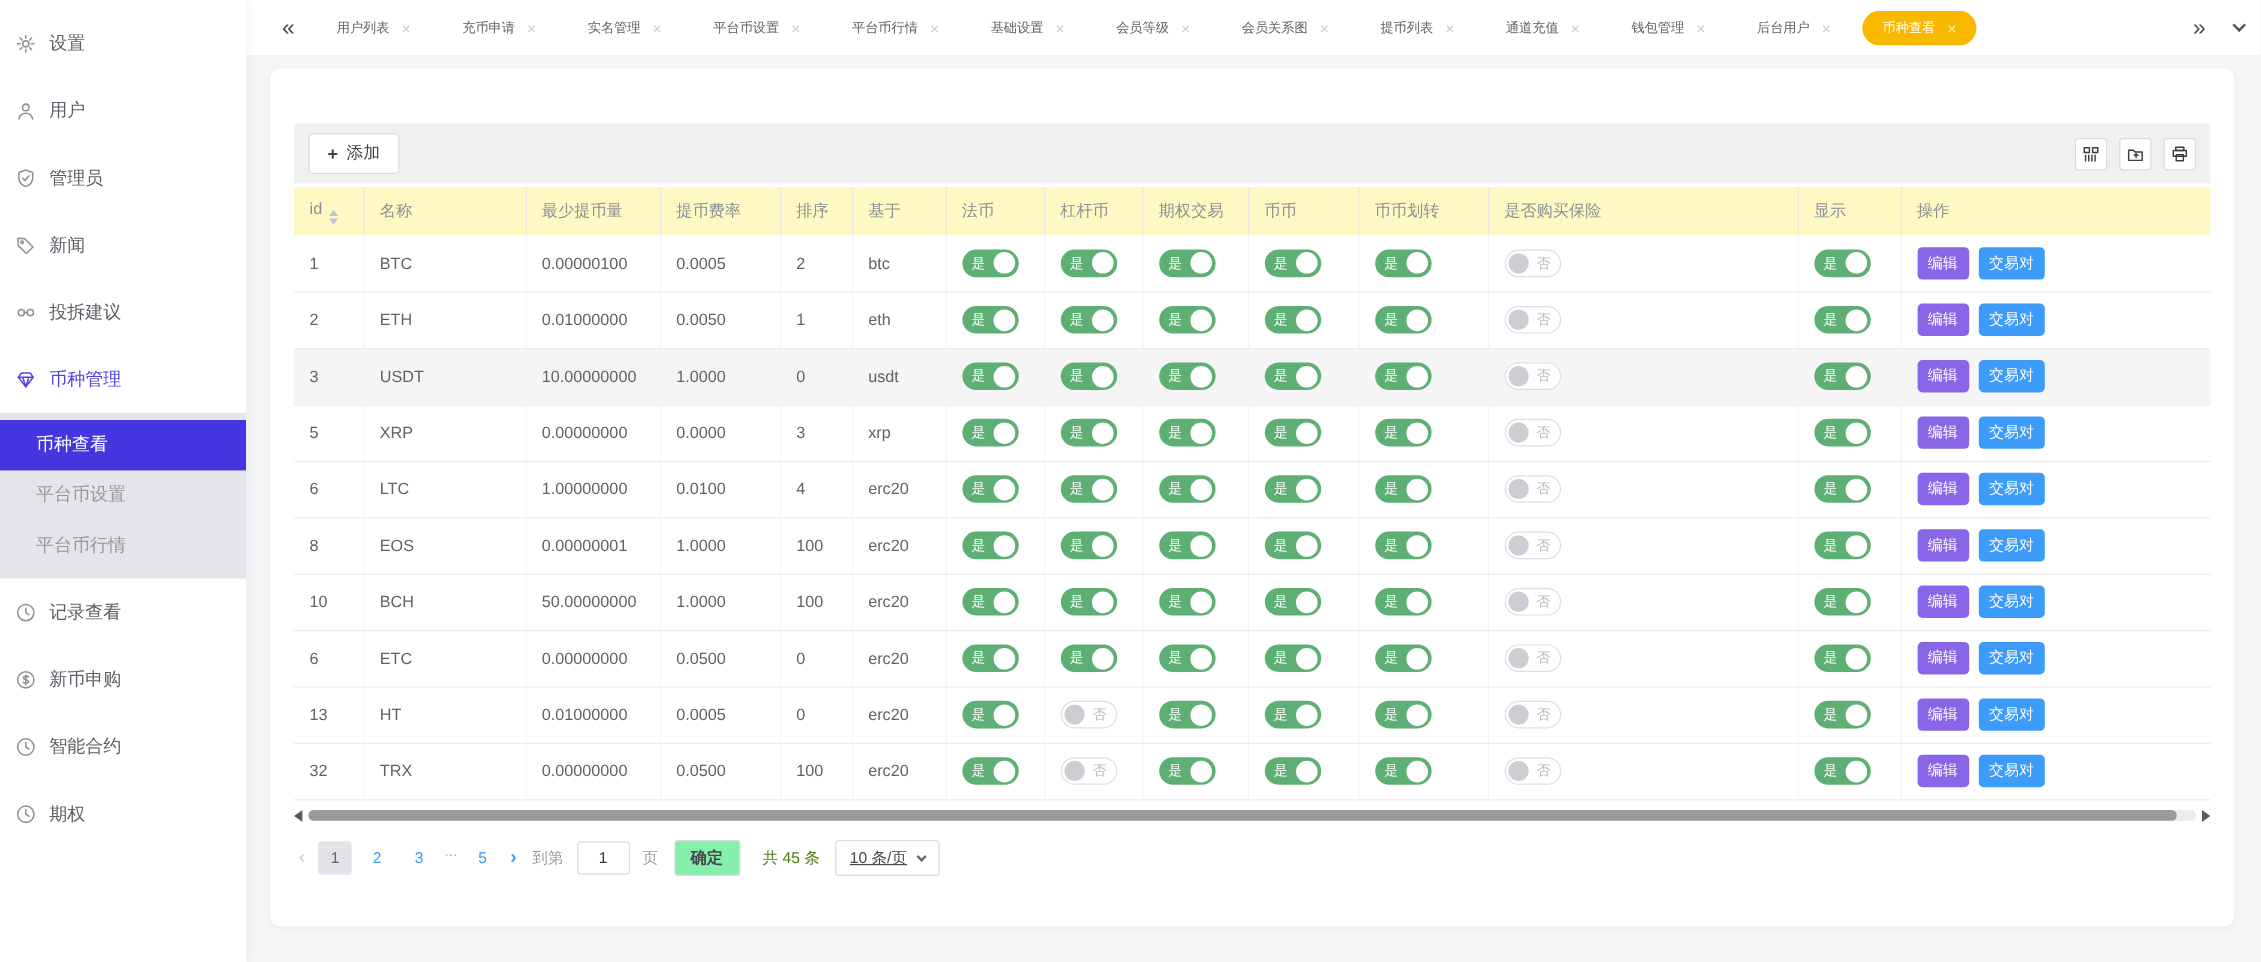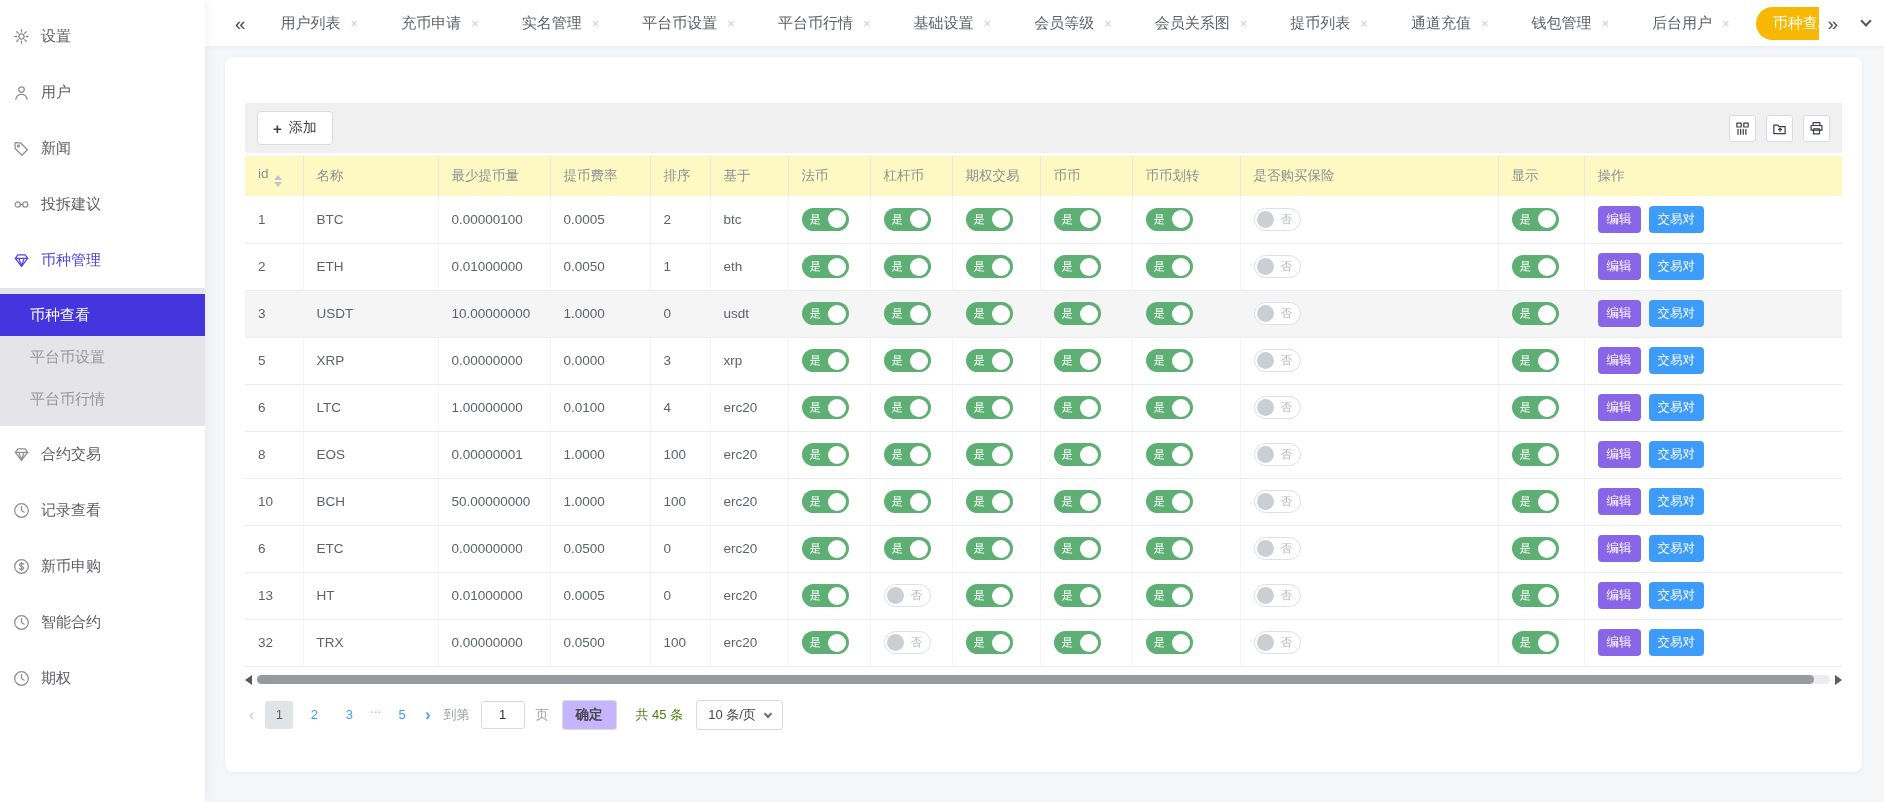--- a/index.html
+++ b/index.html
@@ -27,21 +27,21 @@
   .menu-item.active-parent svg{stroke:var(--accent-purple);}
   .submenu{background:#e4e4e9;padding:6px 0;}
   .submenu-item{height:42px;line-height:42px;padding-left:30px;font-size:15px;color:#97979d;cursor:pointer;}
   .submenu-item.active{background:var(--active-submenu-bg);color:#fff;}
   
   .topbar{position:absolute;left:205px;top:0;right:0;height:46px;background:#fff;
     display:flex;align-items:center;padding:0 14px 0 30px;box-shadow:0 1px 3px rgba(0,0,0,.05);z-index:4;}
   .tb-collapse{font-size:19px;color:#4c4d55;margin-right:18px;cursor:pointer;line-height:1;}
   .tabs{display:flex;align-items:center;flex:1;overflow:hidden;}
   .tab{display:flex;align-items:center;gap:10px;padding:7px 17px;margin-right:9px;cursor:pointer;white-space:nowrap;}
-  .tab-label{font-size:15px;color:#5f6169;}
+  .tab-label{font-size:11px;color:#5f6169;}
   .tab-close{font-size:13px;color:#c7cbd2;line-height:1;cursor:pointer;}
   .tab.active{background:var(--active-tab-bg);border-radius:17px;}
   .tab.active .tab-label{color:#fff;}
   .tab.active .tab-close{color:rgba(255,255,255,.78);}
   .tb-end{display:flex;align-items:center;gap:24px;margin-left:8px;}
   .tb-expand{font-size:19px;color:#4c4d55;cursor:pointer;line-height:1;}
   .chev-down{width:8px;height:8px;border-right:2px solid #55565c;border-bottom:2px solid #55565c;
     transform:rotate(45deg);display:inline-block;margin-top:-4px;cursor:pointer;}
   
   .main-card{position:absolute;left:225px;top:57px;width:1637px;height:715px;background:#fff;
@@ -92,25 +92,25 @@
   .pagination{display:flex;align-items:center;margin-top:13px;font-size:13px;color:#5f6266;gap:7px;padding-left:4px;}
   .pg-prev{color:#c6c9cf;font-size:16px;margin-right:4px;cursor:default;}
   .pg-num{min-width:28px;height:28px;line-height:28px;text-align:center;border-radius:3px;
     color:var(--link-blue);cursor:pointer;padding:0 4px;}
   .pg-num.current{background:#e2e3e6;color:#5f6266;}
   .pg-dots{color:#b2b5ba;cursor:default;}
   .pg-next{color:var(--link-blue);font-size:16px;font-weight:bold;margin:0 6px 0 2px;cursor:pointer;}
   .pg-text{color:#9a9da3;}
   .pg-input{width:44px;height:28px;border:1px solid #d8dbe0;border-radius:3px;text-align:center;
     font-size:13px;color:#333;margin:0 4px;font-family:inherit;}
-  .pg-confirm{height:30px;padding:0 13px;border:1px solid #d8dbe0;border-radius:3px;background:#c4b5fd;
+  .pg-confirm{height:30px;padding:0 13px;border:1px solid #d8dbe0;border-radius:3px;background:#86efac;
     font-weight:bold;color:#45474d;font-size:13.5px;margin:0 6px;cursor:pointer;font-family:inherit;}
   .pg-total{color:#4d7c0f;margin:0 6px;}
   .pg-size{height:30px;border:1px solid #d8dbe0;border-radius:3px;background:#fff;display:inline-flex;
-    align-items:center;gap:9px;padding:0 11px;color:#45474d;cursor:pointer;}
+    align-items:center;gap:9px;padding:0 11px;color:#45474d;cursor:pointer;text-decoration:underline;}
   .pg-size .chev-down{width:6px;height:6px;border-color:#6b6c72;margin-top:-2px;}
 </style>
 </head>
 <body>
 
 <div class="sidebar">
   <div>
       <div class="menu-item">
         <svg viewBox="0 0 16 16" width="17" height="17" fill="none" stroke="currentColor" stroke-width="1.2" stroke-linecap="round" stroke-linejoin="round">
           <circle cx="8" cy="8" r="2.4"></circle>
@@ -120,20 +120,27 @@
       </div>
       <div class="menu-item">
         <svg viewBox="0 0 16 16" width="17" height="17" fill="none" stroke="currentColor" stroke-width="1.2" stroke-linecap="round" stroke-linejoin="round">
           <circle cx="8" cy="5.2" r="2.6"></circle>
           <path d="M2.6 14.2c.8-3 2.7-4.5 5.4-4.5s4.6 1.5 5.4 4.5"></path>
         </svg>
         <span class="mi-label">用户</span>
       </div>
       <div class="menu-item">
         <svg viewBox="0 0 16 16" width="17" height="17" fill="none" stroke="currentColor" stroke-width="1.2" stroke-linecap="round" stroke-linejoin="round">
+          <path d="M8 1.6l5.4 1.9v4.1c0 3.4-2.3 5.8-5.4 6.8-3.1-1-5.4-3.4-5.4-6.8V3.5z"></path>
+          <path d="M5.6 8l1.7 1.7 3.2-3.5"></path>
+        </svg>
+        <span class="mi-label">管理员</span>
+      </div>
+      <div class="menu-item">
+        <svg viewBox="0 0 16 16" width="17" height="17" fill="none" stroke="currentColor" stroke-width="1.2" stroke-linecap="round" stroke-linejoin="round">
           <path d="M1.9 2.4l5.3.4 6.4 6.4-5.2 5.2-6.4-6.4z"></path>
           <circle cx="5.1" cy="5.6" r="1"></circle>
         </svg>
         <span class="mi-label">新闻</span>
       </div>
       <div class="menu-item">
         <svg viewBox="0 0 16 16" width="17" height="17" fill="none" stroke="currentColor" stroke-width="1.2" stroke-linecap="round" stroke-linejoin="round">
           <circle cx="4.5" cy="8" r="2.5"></circle>
           <circle cx="11.5" cy="8" r="2.5"></circle>
           <path d="M6.6 8h2.8"></path>
@@ -144,27 +151,20 @@
         <svg viewBox="0 0 16 16" width="17" height="17" fill="none" stroke="currentColor" stroke-width="1.2" stroke-linecap="round" stroke-linejoin="round">
           <path d="M4.6 2.6h6.8L13.8 6 8 13.4 2.2 6z"></path>
           <path d="M2.2 6h11.6M8 13.4L5.6 6M8 13.4L10.4 6"></path>
         </svg>
         <span class="mi-label">币种管理</span>
       </div>
       <div class="submenu">
         <div class="submenu-item active">币种查看</div>
         <div class="submenu-item">平台币设置</div>
         <div class="submenu-item">平台币行情</div>
-      </div>
-      <div class="menu-item">
-        <svg viewBox="0 0 16 16" width="17" height="17" fill="none" stroke="currentColor" stroke-width="1.2" stroke-linecap="round" stroke-linejoin="round">
-          <path d="M4.6 2.6h6.8L13.8 6 8 13.4 2.2 6z"></path>
-          <path d="M2.2 6h11.6M8 13.4L5.6 6M8 13.4L10.4 6"></path>
-        </svg>
-        <span class="mi-label">合约交易</span>
       </div>
       <div class="menu-item">
         <svg viewBox="0 0 16 16" width="17" height="17" fill="none" stroke="currentColor" stroke-width="1.2" stroke-linecap="round" stroke-linejoin="round">
           <circle cx="8" cy="8" r="6.4"></circle>
           <path d="M8 4.4V8l2.5 1.6"></path>
         </svg>
         <span class="mi-label">记录查看</span>
       </div>
       <div class="menu-item">
         <svg viewBox="0 0 16 16" width="17" height="17" fill="none" stroke="currentColor" stroke-width="1.2" stroke-linecap="round" stroke-linejoin="round">

